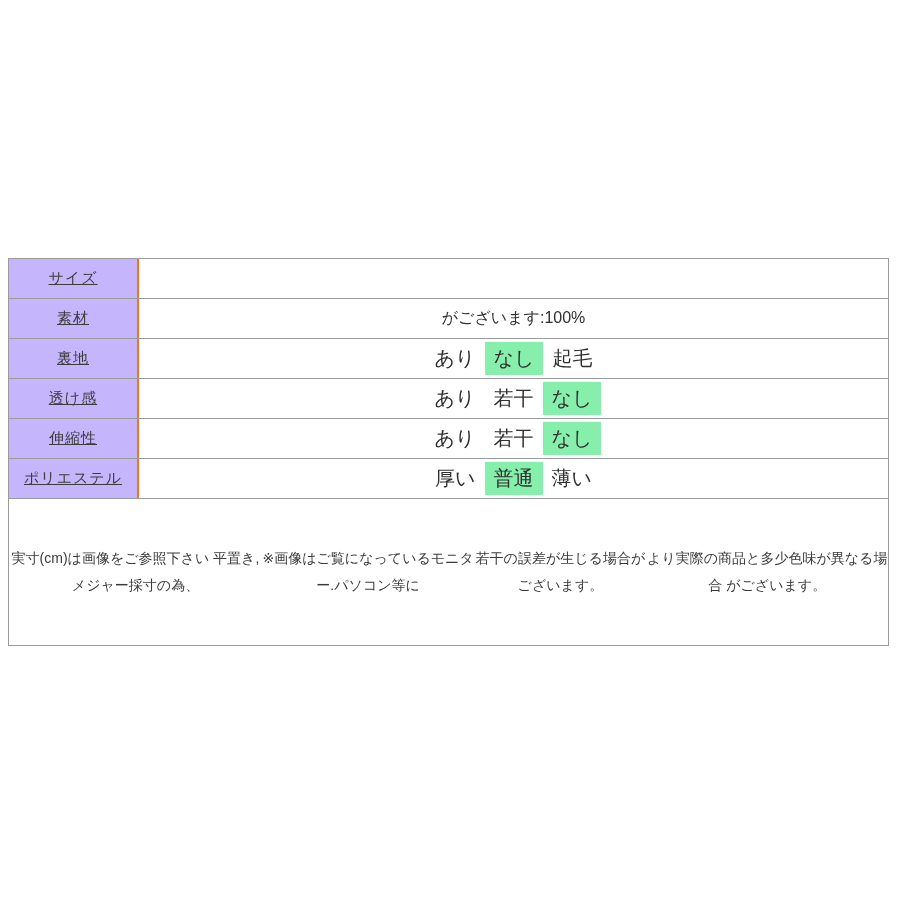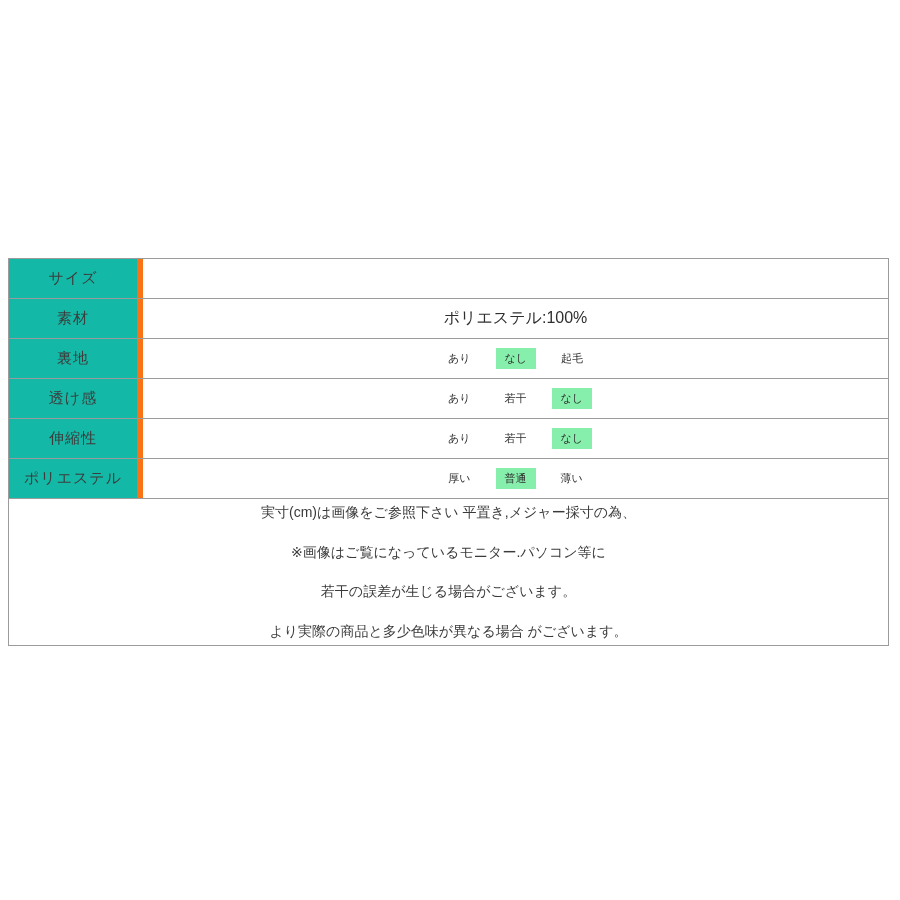--- a/index.html
+++ b/index.html
@@ -27,57 +27,57 @@
     display: flex;
     align-items: stretch;
     border-bottom: 1px solid #9b9b9b;
   }
   .spec-row:last-child {
     border-bottom: none;
   }
   .label-cell {
     flex: 0 0 128px;
     width: 128px;
-    background: #14b8a6;
-    border-right: 6px solid #f97316;
+    background: #c4b5fd;
+    border-right: 2px solid #f97316;
     display: flex;
     align-items: center;
     justify-content: center;
     font-size: 15px;
     color: #3c3c3c;
     letter-spacing: 1px;
+    text-decoration: underline;
   }
   .value-cell {
     flex: 1;
     display: flex;
     align-items: center;
     justify-content: center;
     font-size: 16px;
     color: #2f2f2f;
     white-space: pre-wrap;
   }
   .row-std {
     height: 39px;
   }
   .row-note {
     height: 146px;
   }
   .options-cell {
-    gap: 16px;
-    font-size: 11px;
+    font-size: 20px;
   }
   .opt {
     padding: 3px 9px;
     background: transparent;
   }
   .opt.selected {
     background: #86efac;
   }
   .note-cell {
-    flex-direction: column;
+    flex-direction: row;
     justify-content: space-between;
     font-size: 14px;
     line-height: 27px;
     text-align: center;
     color: #3a3a3a;
   }
   .note-line {
     white-space: pre-wrap;
   }
 </style>
@@ -85,21 +85,21 @@
 <body>
 
 <div class="spec-table">
 
   <div class="spec-row row-std">
     <div class="label-cell">サイズ</div>
   </div>
 
   <div class="spec-row row-std">
     <div class="label-cell">素材</div>
-    <div class="value-cell">ポリエステル:100%</div>
+    <div class="value-cell">がございます:100%</div>
   </div>
 
   <div class="spec-row row-std">
     <div class="label-cell">裏地</div>
     <div class="value-cell options-cell">
       <span class="opt">あり</span>
       <span class="opt selected">なし</span>
       <span class="opt">起毛</span>
     </div>
   </div>

